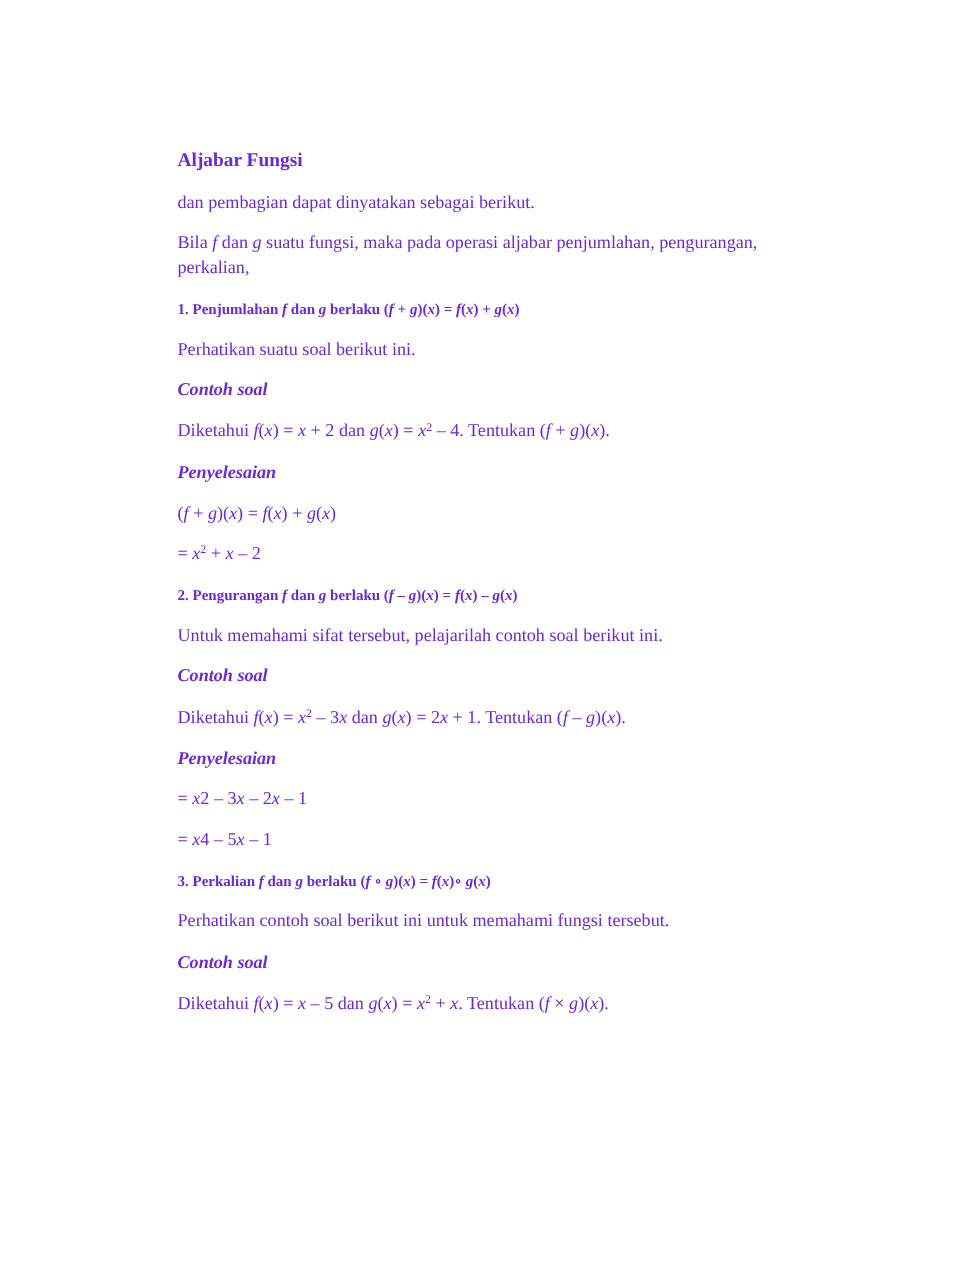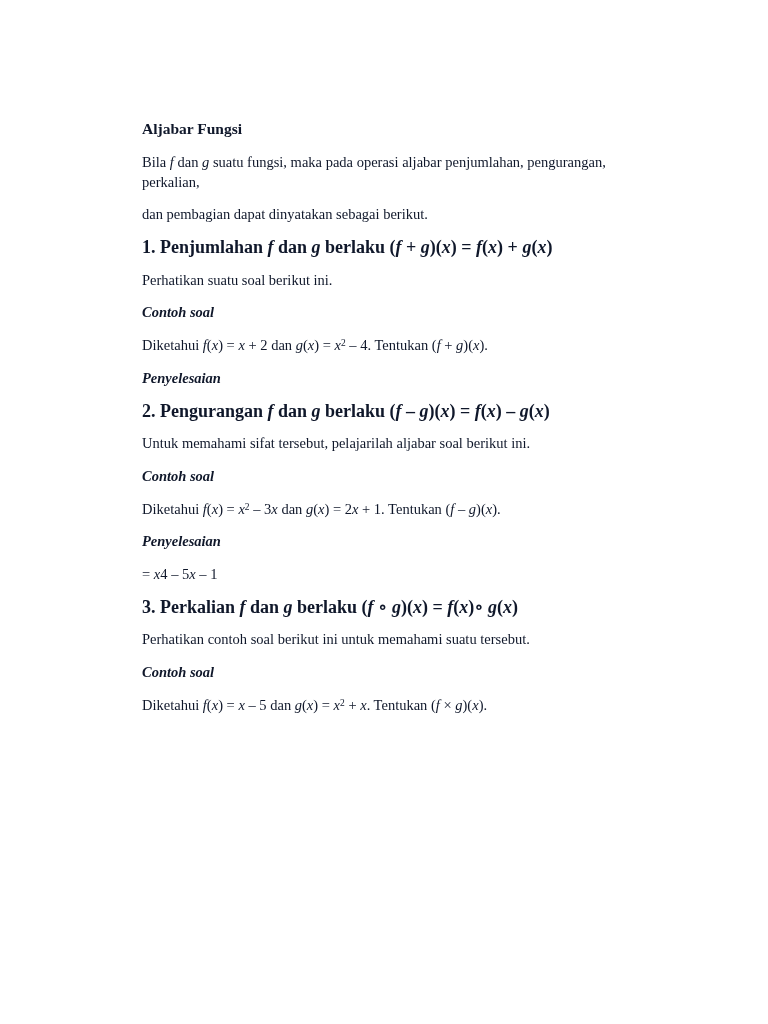--- a/index.html
+++ b/index.html
@@ -18,63 +18,66 @@
     overflow: hidden;
   }
   .content {
     position: absolute;
     left: 142px;
     top: 119px;
     width: 515px;
     font-family: "Liberation Serif", "DejaVu Serif", serif;
     font-size: 14.5px;
     line-height: 20px;
-    color: #0f172a;
+    color: #6d28d9;
   }
   .content p {
     margin: 0 0 12.7px 0;
   }
   p.title {
     font-weight: bold;
     font-size: 15.5px;
   }
   p.section {
     font-weight: bold;
-    font-size: 18px;
+    font-size: 12px;
   }
   p.subhead {
     font-weight: bold;
     font-style: italic;
   }
   .s-i  { font-style: italic; }
   .s-b  { font-weight: bold; }
   .s-bi { font-weight: bold; font-style: italic; }
   sup.sup {
     font-size: 9.5px;
     line-height: 0;
     vertical-align: 4.5px;
   }
 </style>
 </head>
 <body>
 
 <div class="page">
   <div class="content">
       <p class="title"><span class="s-b">Aljabar Fungsi</span></p>
+      <p class="body"><span>dan pembagian dapat dinyatakan sebagai berikut.</span></p>
       <p class="body"><span>Bila </span><span class="s-i">f</span><span> dan </span><span class="s-i">g</span><span> suatu fungsi, maka pada operasi aljabar penjumlahan, pengurangan, perkalian,</span></p>
-      <p class="body"><span>dan pembagian dapat dinyatakan sebagai berikut.</span></p>
       <p class="section"><span class="s-b">1. Penjumlahan </span><span class="s-bi">f</span><span class="s-b"> dan </span><span class="s-bi">g</span><span class="s-b"> berlaku (</span><span class="s-bi">f</span><span class="s-b"> + </span><span class="s-bi">g</span><span class="s-b">)(</span><span class="s-bi">x</span><span class="s-b">) = </span><span class="s-bi">f</span><span class="s-b">(</span><span class="s-bi">x</span><span class="s-b">) + </span><span class="s-bi">g</span><span class="s-b">(</span><span class="s-bi">x</span><span class="s-b">)</span></p>
       <p class="body"><span>Perhatikan suatu soal berikut ini.</span></p>
       <p class="subhead"><span class="s-bi">Contoh soal</span></p>
       <p class="body"><span>Diketahui </span><span class="s-i">f</span><span>(</span><span class="s-i">x</span><span>) = </span><span class="s-i">x</span><span> + 2 dan </span><span class="s-i">g</span><span>(</span><span class="s-i">x</span><span>) = </span><span class="s-i">x</span><sup class="sup">2</sup><span> – 4. Tentukan (</span><span class="s-i">f</span><span> + </span><span class="s-i">g</span><span>)(</span><span class="s-i">x</span><span>).</span></p>
       <p class="subhead"><span class="s-bi">Penyelesaian</span></p>
+      <p class="math"><span>(</span><span class="s-i">f</span><span> + </span><span class="s-i">g</span><span>)(</span><span class="s-i">x</span><span>) = </span><span class="s-i">f</span><span>(</span><span class="s-i">x</span><span>) + </span><span class="s-i">g</span><span>(</span><span class="s-i">x</span><span>)</span></p>
+      <p class="math"><span>= </span><span class="s-i">x</span><sup class="sup">2</sup><span> + </span><span class="s-i">x</span><span> – 2</span></p>
       <p class="section"><span class="s-b">2. Pengurangan </span><span class="s-bi">f</span><span class="s-b"> dan </span><span class="s-bi">g</span><span class="s-b"> berlaku (</span><span class="s-bi">f</span><span class="s-b"> – </span><span class="s-bi">g</span><span class="s-b">)(</span><span class="s-bi">x</span><span class="s-b">) = </span><span class="s-bi">f</span><span class="s-b">(</span><span class="s-bi">x</span><span class="s-b">) – </span><span class="s-bi">g</span><span class="s-b">(</span><span class="s-bi">x</span><span class="s-b">)</span></p>
-      <p class="body"><span>Untuk memahami sifat tersebut, pelajarilah aljabar soal berikut ini.</span></p>
+      <p class="body"><span>Untuk memahami sifat tersebut, pelajarilah contoh soal berikut ini.</span></p>
       <p class="subhead"><span class="s-bi">Contoh soal</span></p>
       <p class="body"><span>Diketahui </span><span class="s-i">f</span><span>(</span><span class="s-i">x</span><span>) = </span><span class="s-i">x</span><sup class="sup">2</sup><span> – 3</span><span class="s-i">x</span><span> dan </span><span class="s-i">g</span><span>(</span><span class="s-i">x</span><span>) = 2</span><span class="s-i">x</span><span> + 1. Tentukan (</span><span class="s-i">f</span><span> – </span><span class="s-i">g</span><span>)(</span><span class="s-i">x</span><span>).</span></p>
       <p class="subhead"><span class="s-bi">Penyelesaian</span></p>
+      <p class="math"><span>= </span><span class="s-i">x</span><span>2 – 3</span><span class="s-i">x</span><span> – 2</span><span class="s-i">x</span><span> – 1</span></p>
       <p class="math"><span>= </span><span class="s-i">x</span><span>4 – 5</span><span class="s-i">x</span><span> – 1</span></p>
       <p class="section"><span class="s-b">3. Perkalian </span><span class="s-bi">f</span><span class="s-b"> dan </span><span class="s-bi">g</span><span class="s-b"> berlaku (</span><span class="s-bi">f</span><span class="s-b"> ∘ </span><span class="s-bi">g</span><span class="s-b">)(</span><span class="s-bi">x</span><span class="s-b">) = </span><span class="s-bi">f</span><span class="s-b">(</span><span class="s-bi">x</span><span class="s-b">)∘ </span><span class="s-bi">g</span><span class="s-b">(</span><span class="s-bi">x</span><span class="s-b">)</span></p>
-      <p class="body"><span>Perhatikan contoh soal berikut ini untuk memahami suatu tersebut.</span></p>
+      <p class="body"><span>Perhatikan contoh soal berikut ini untuk memahami fungsi tersebut.</span></p>
       <p class="subhead"><span class="s-bi">Contoh soal</span></p>
       <p class="body"><span>Diketahui </span><span class="s-i">f</span><span>(</span><span class="s-i">x</span><span>) = </span><span class="s-i">x</span><span> – 5 dan </span><span class="s-i">g</span><span>(</span><span class="s-i">x</span><span>) = </span><span class="s-i">x</span><sup class="sup">2</sup><span> + </span><span class="s-i">x</span><span>. Tentukan (</span><span class="s-i">f</span><span> × </span><span class="s-i">g</span><span>)(</span><span class="s-i">x</span><span>).</span></p>
     </div>
 </div>
 
 </body></html>

